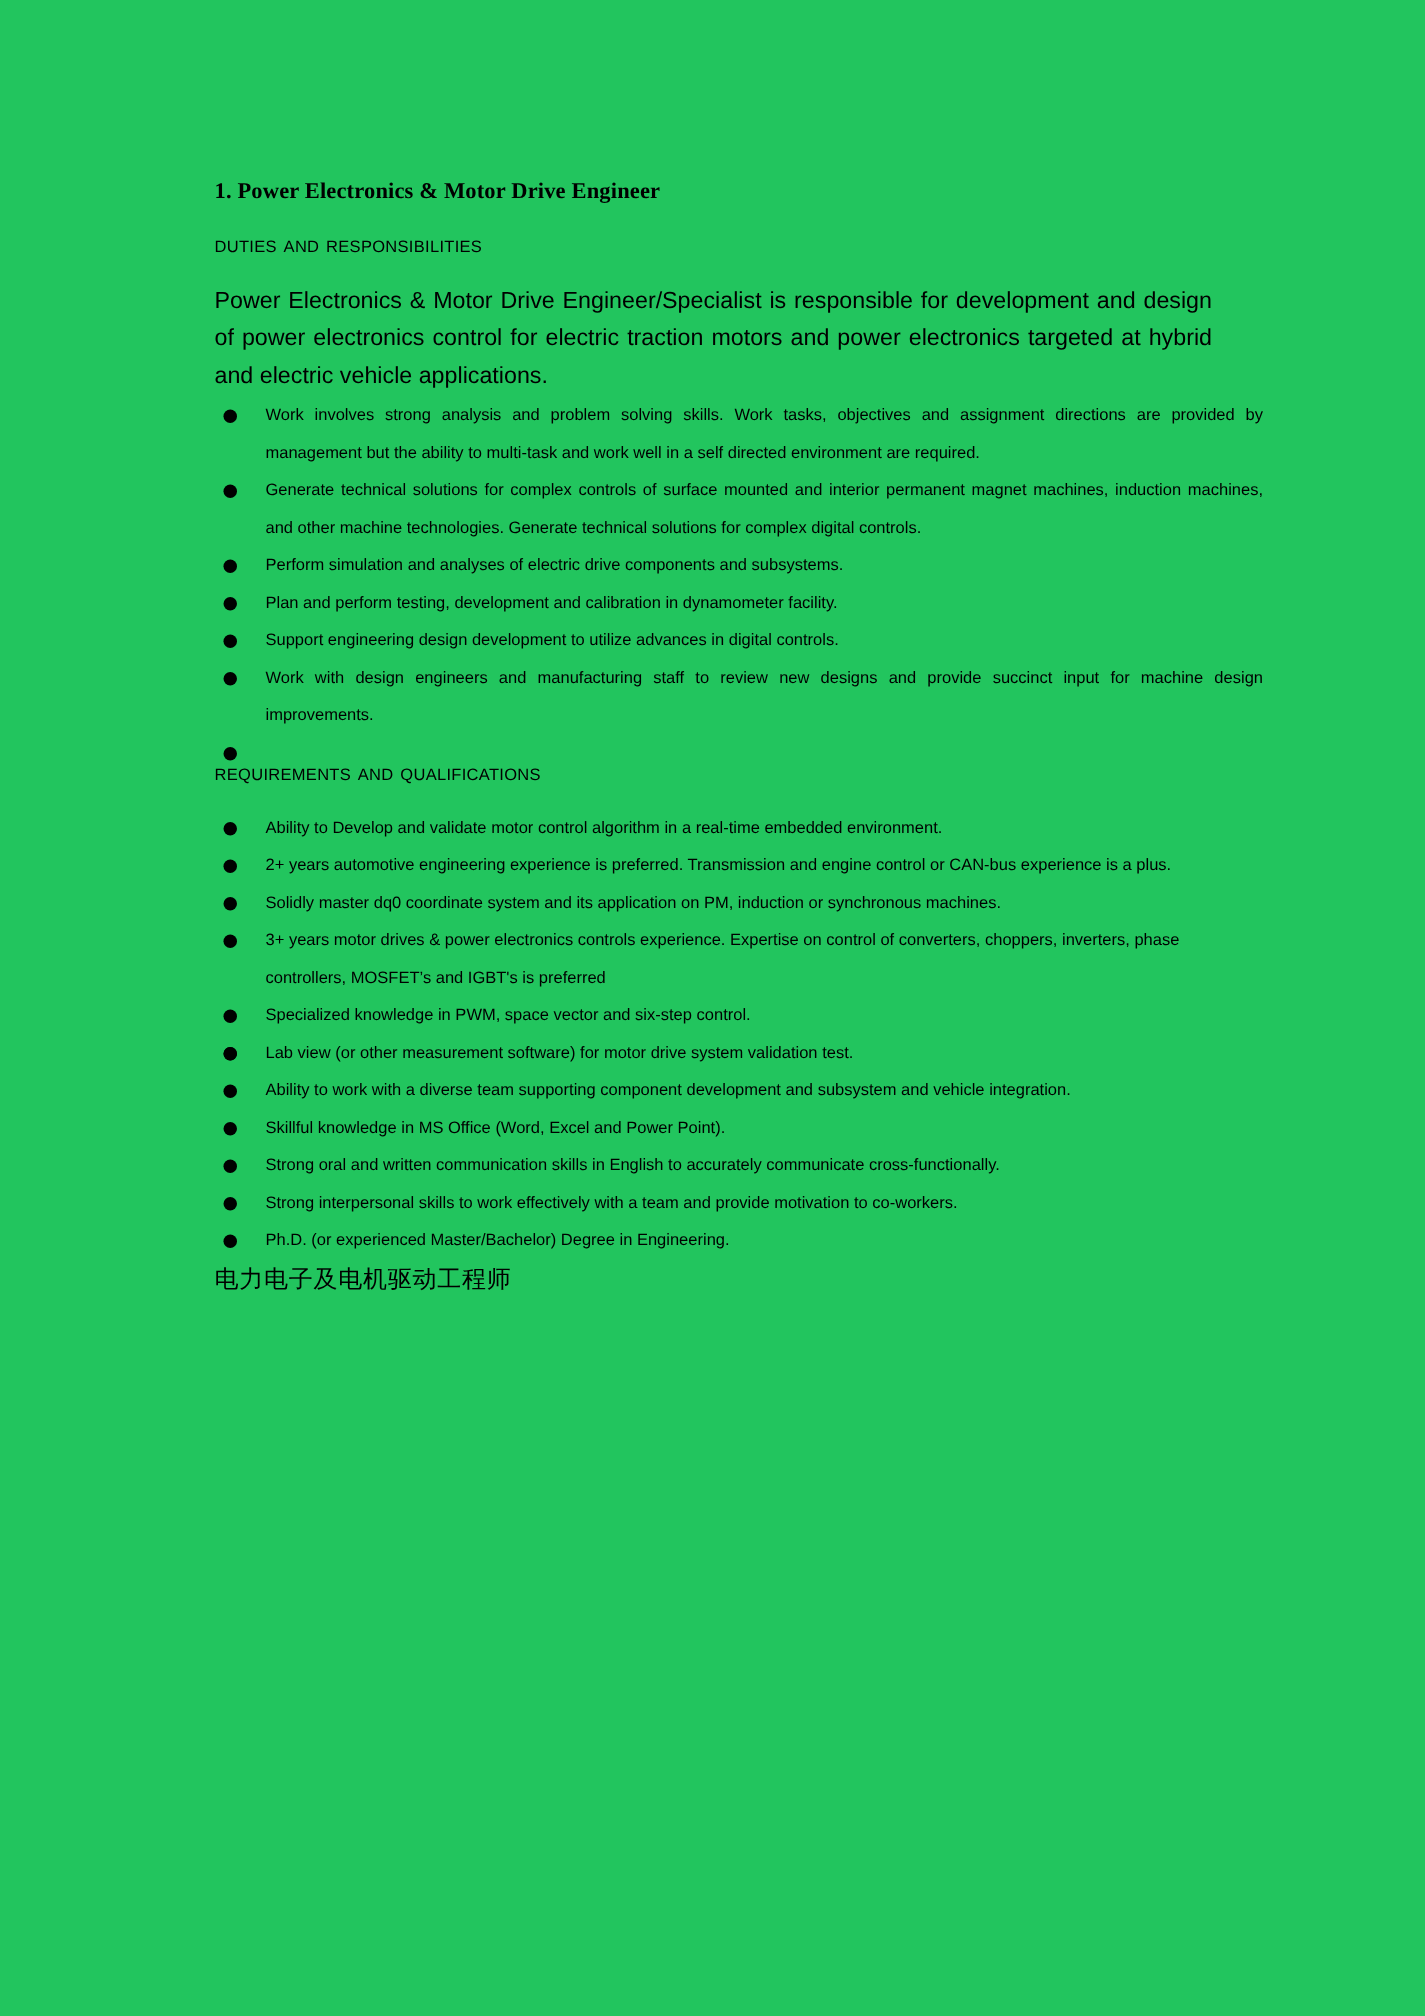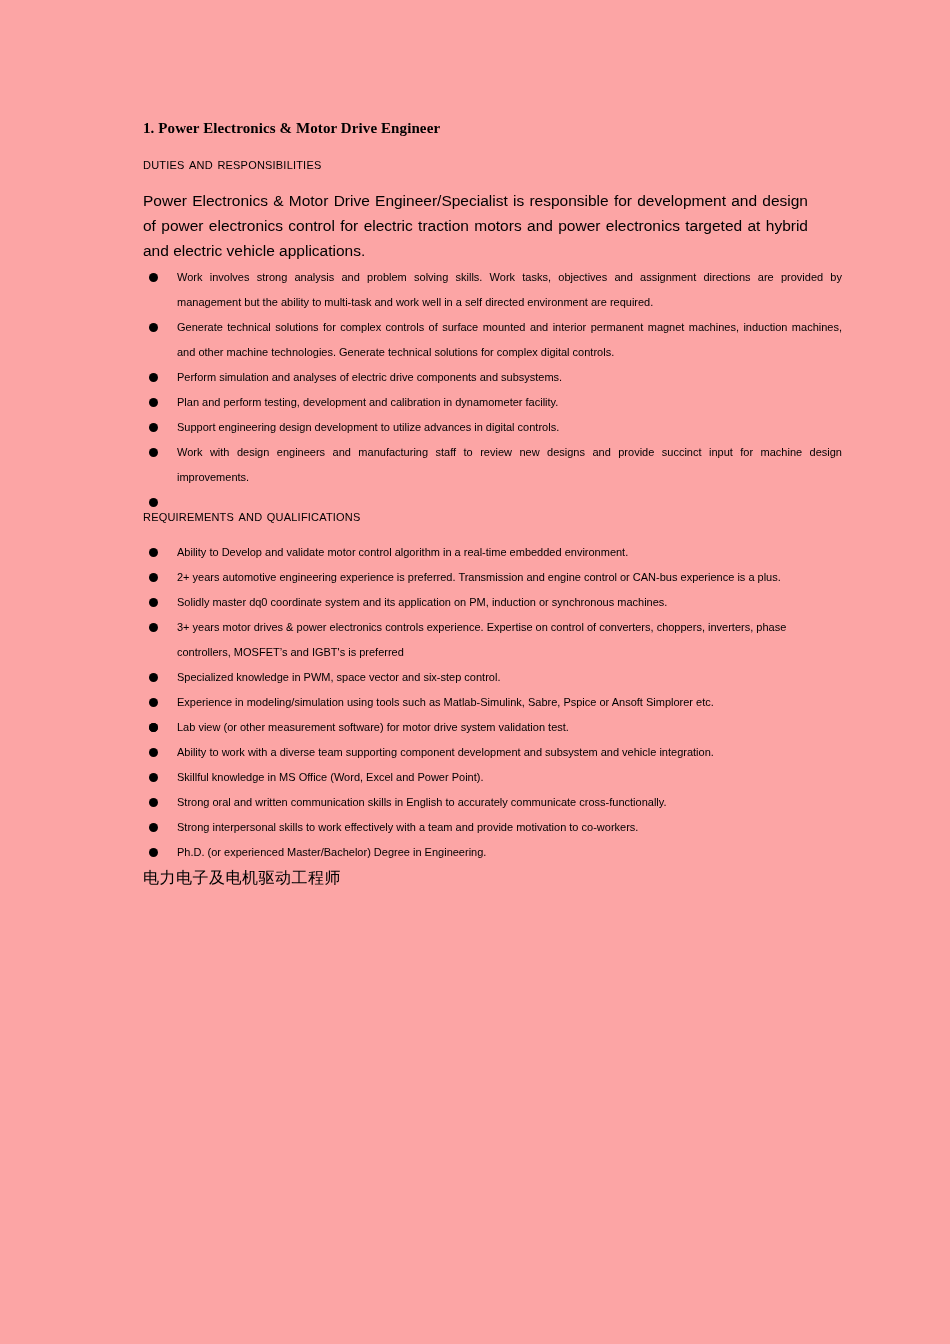--- a/index.html
+++ b/index.html
@@ -11,21 +11,21 @@
     width: 950px;
     height: 1344px;
     font-family: "Liberation Sans", sans-serif;
     color: #000000;
     -webkit-font-smoothing: antialiased;
   }
   .page {
     position: relative;
     width: 950px;
     height: 1344px;
-    background: #fca5a5;
+    background: #22c55e;
     box-sizing: border-box;
     padding: 118px 143px 0 143px;
   }
   .doc-title {
     font-family: "Liberation Serif", serif;
     font-weight: bold;
     font-size: 15px;
     line-height: 20px;
     letter-spacing: 0.1px;
     margin: 0 0 16px 0;
@@ -151,24 +151,20 @@
     <li>
       <span class="dot"></span>
       <span>3+ years motor drives &amp; power electronics controls experience. Expertise on control of converters, choppers, inverters, phase controllers, MOSFET’s and IGBT's is preferred</span>
     </li>
     <li>
       <span class="dot"></span>
       <span>Specialized knowledge in PWM, space vector and six-step control.</span>
     </li>
     <li>
       <span class="dot"></span>
-      <span>Experience in modeling/simulation using tools such as Matlab-Simulink, Sabre, Pspice or Ansoft Simplorer  etc.</span>
-    </li>
-    <li>
-      <span class="dot"></span>
     </li>
     <li>
       <span class="dot"></span>
       <span>Lab view (or other measurement software) for motor drive system validation test.</span>
     </li>
     <li>
       <span class="dot"></span>
       <span>Ability to work with a diverse team supporting component development and subsystem and vehicle integration.</span>
     </li>
     <li>

